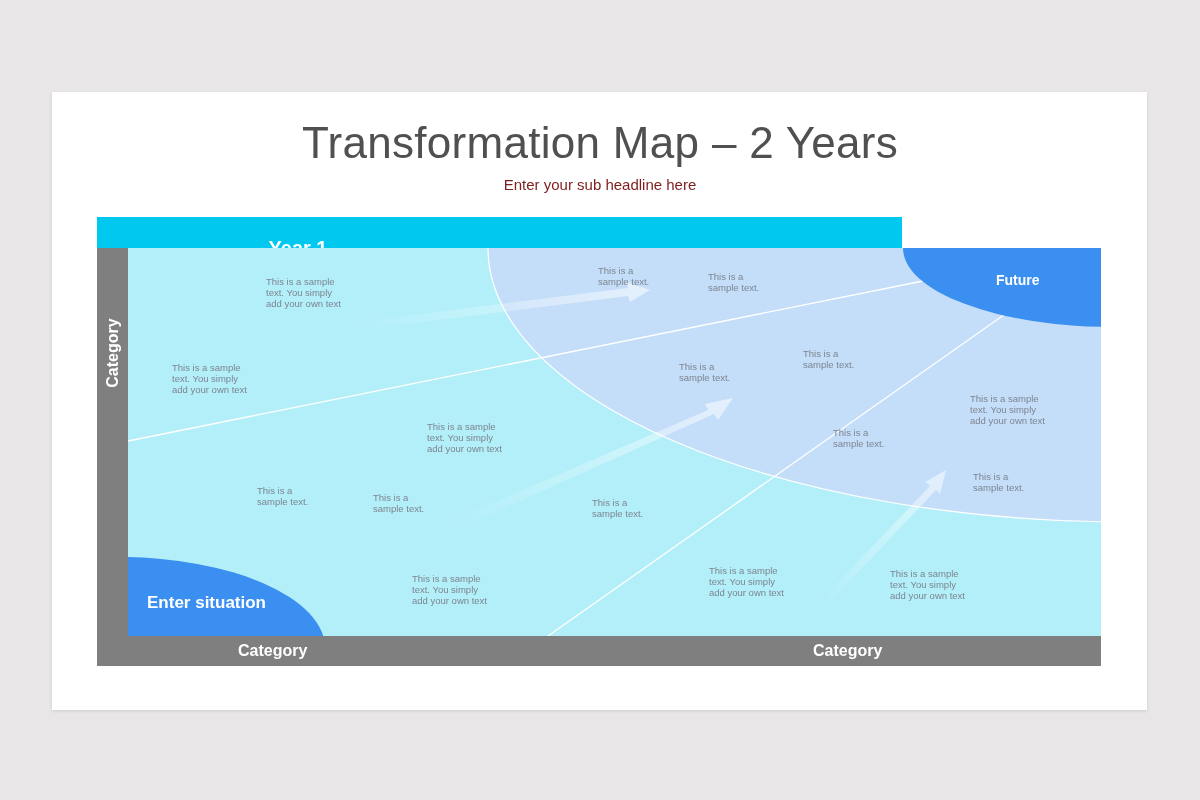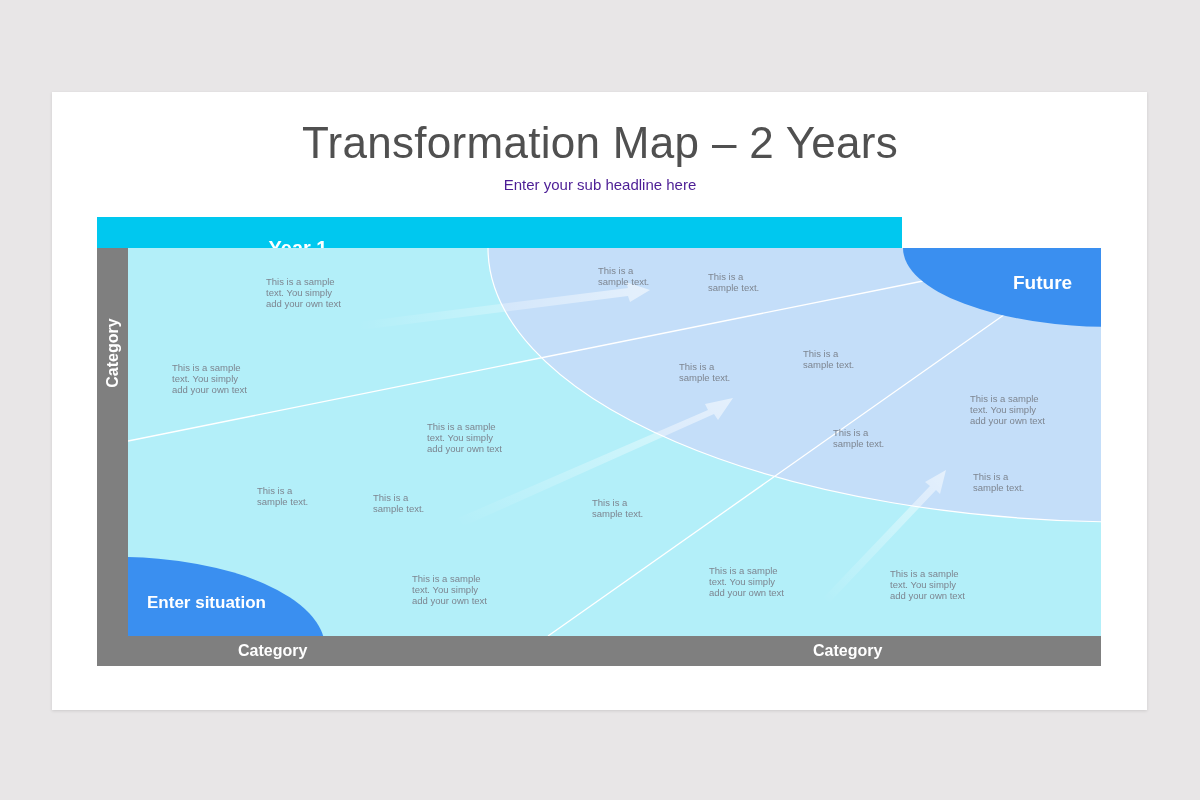--- a/index.html
+++ b/index.html
@@ -1,19 +1,19 @@
 <!DOCTYPE html>
 <html><head>
 <meta charset="utf-8">
 <style>
   html, body { margin:0; padding:0; }
   body { width:1200px; height:800px; background:#e8e6e7; position:relative; overflow:hidden; font-family:"Liberation Sans", sans-serif; }
   .slide { position:absolute; left:52px; top:92px; width:1095px; height:618px; background:#ffffff; box-shadow:0 1px 3px rgba(0,0,0,0.12); }
   .title { position:absolute; left:0; width:1200px; top:118px; text-align:center; font-size:44px; color:#505050; letter-spacing:0.3px; }
-  .subtitle { position:absolute; left:0; width:1200px; top:176px; text-align:center; font-size:15px; color:#4c1d95; }
+  .subtitle { position:absolute; left:0; width:1200px; top:176px; text-align:center; font-size:15px; color:#7f1d1d; }
   .yearbar { position:absolute; left:97px; top:217px; width:805px; height:31px; background:#00c8ef; }
   .year-label { position:absolute; top:0; height:28px; line-height:31px; color:#fff; font-weight:bold; font-size:20px; text-align:center;margin-top:16px; }
   .leftbar { position:absolute; left:97px; top:248px; width:31px; height:418px; background:#7f7f7f; }
   .bottombar { position:absolute; left:97px; top:636px; width:1004px; height:30px; background:#7f7f7f; }
   .cat-label { position:absolute; color:#fff; font-weight:bold; font-size:16px; }
   .cat-vert { position:absolute; left:97px; top:248px; width:31px; height:210px; }
   .cat-vert span { position:absolute; left:50%; top:50%; transform:translate(-50%,-50%) rotate(-90deg); white-space:nowrap; color:#fff; font-weight:bold; font-size:16px; }
   .map { position:absolute; left:128px; top:248px; width:973px; height:388px; background:#b3eff9; overflow:hidden; }
   .map svg { position:absolute; left:0; top:0; }
   .note { position:absolute; font-size:9.5px; line-height:11px; color:#7d8590; white-space:pre-line; }
@@ -57,21 +57,21 @@
     </g>
     <g>
       <polygon points="695,350 802,238 797,234 818,222 812,246 808,242 702,354" fill="url(#arrowGradUp)"></polygon>
     </g>
 
     <ellipse cx="985" cy="0" rx="210" ry="79" fill="#3a8ff0"></ellipse>
 
     <ellipse cx="-10" cy="400" rx="207" ry="91" fill="#3a8ff0"></ellipse>
   </svg>
 
-  <div class="badge" style="left:868px;top:24px;font-size:19px;margin-left:17px;">Future</div>
+  <div class="badge" style="left:868px;top:24px;font-size:14px;">Future</div>
   <div class="badge" style="left:19px;top:345px;font-size:17px;">Enter situation</div>
 
   <div class="note" style="left:138px;top:28px;">This is a sample
 text. You simply
 add your own text</div>
   <div class="note" style="left:470px;top:17px;">This is a
 sample text.</div>
   <div class="note" style="left:580px;top:23px;">This is a
 sample text.</div>
   <div class="note" style="left:44px;top:114px;">This is a sample

